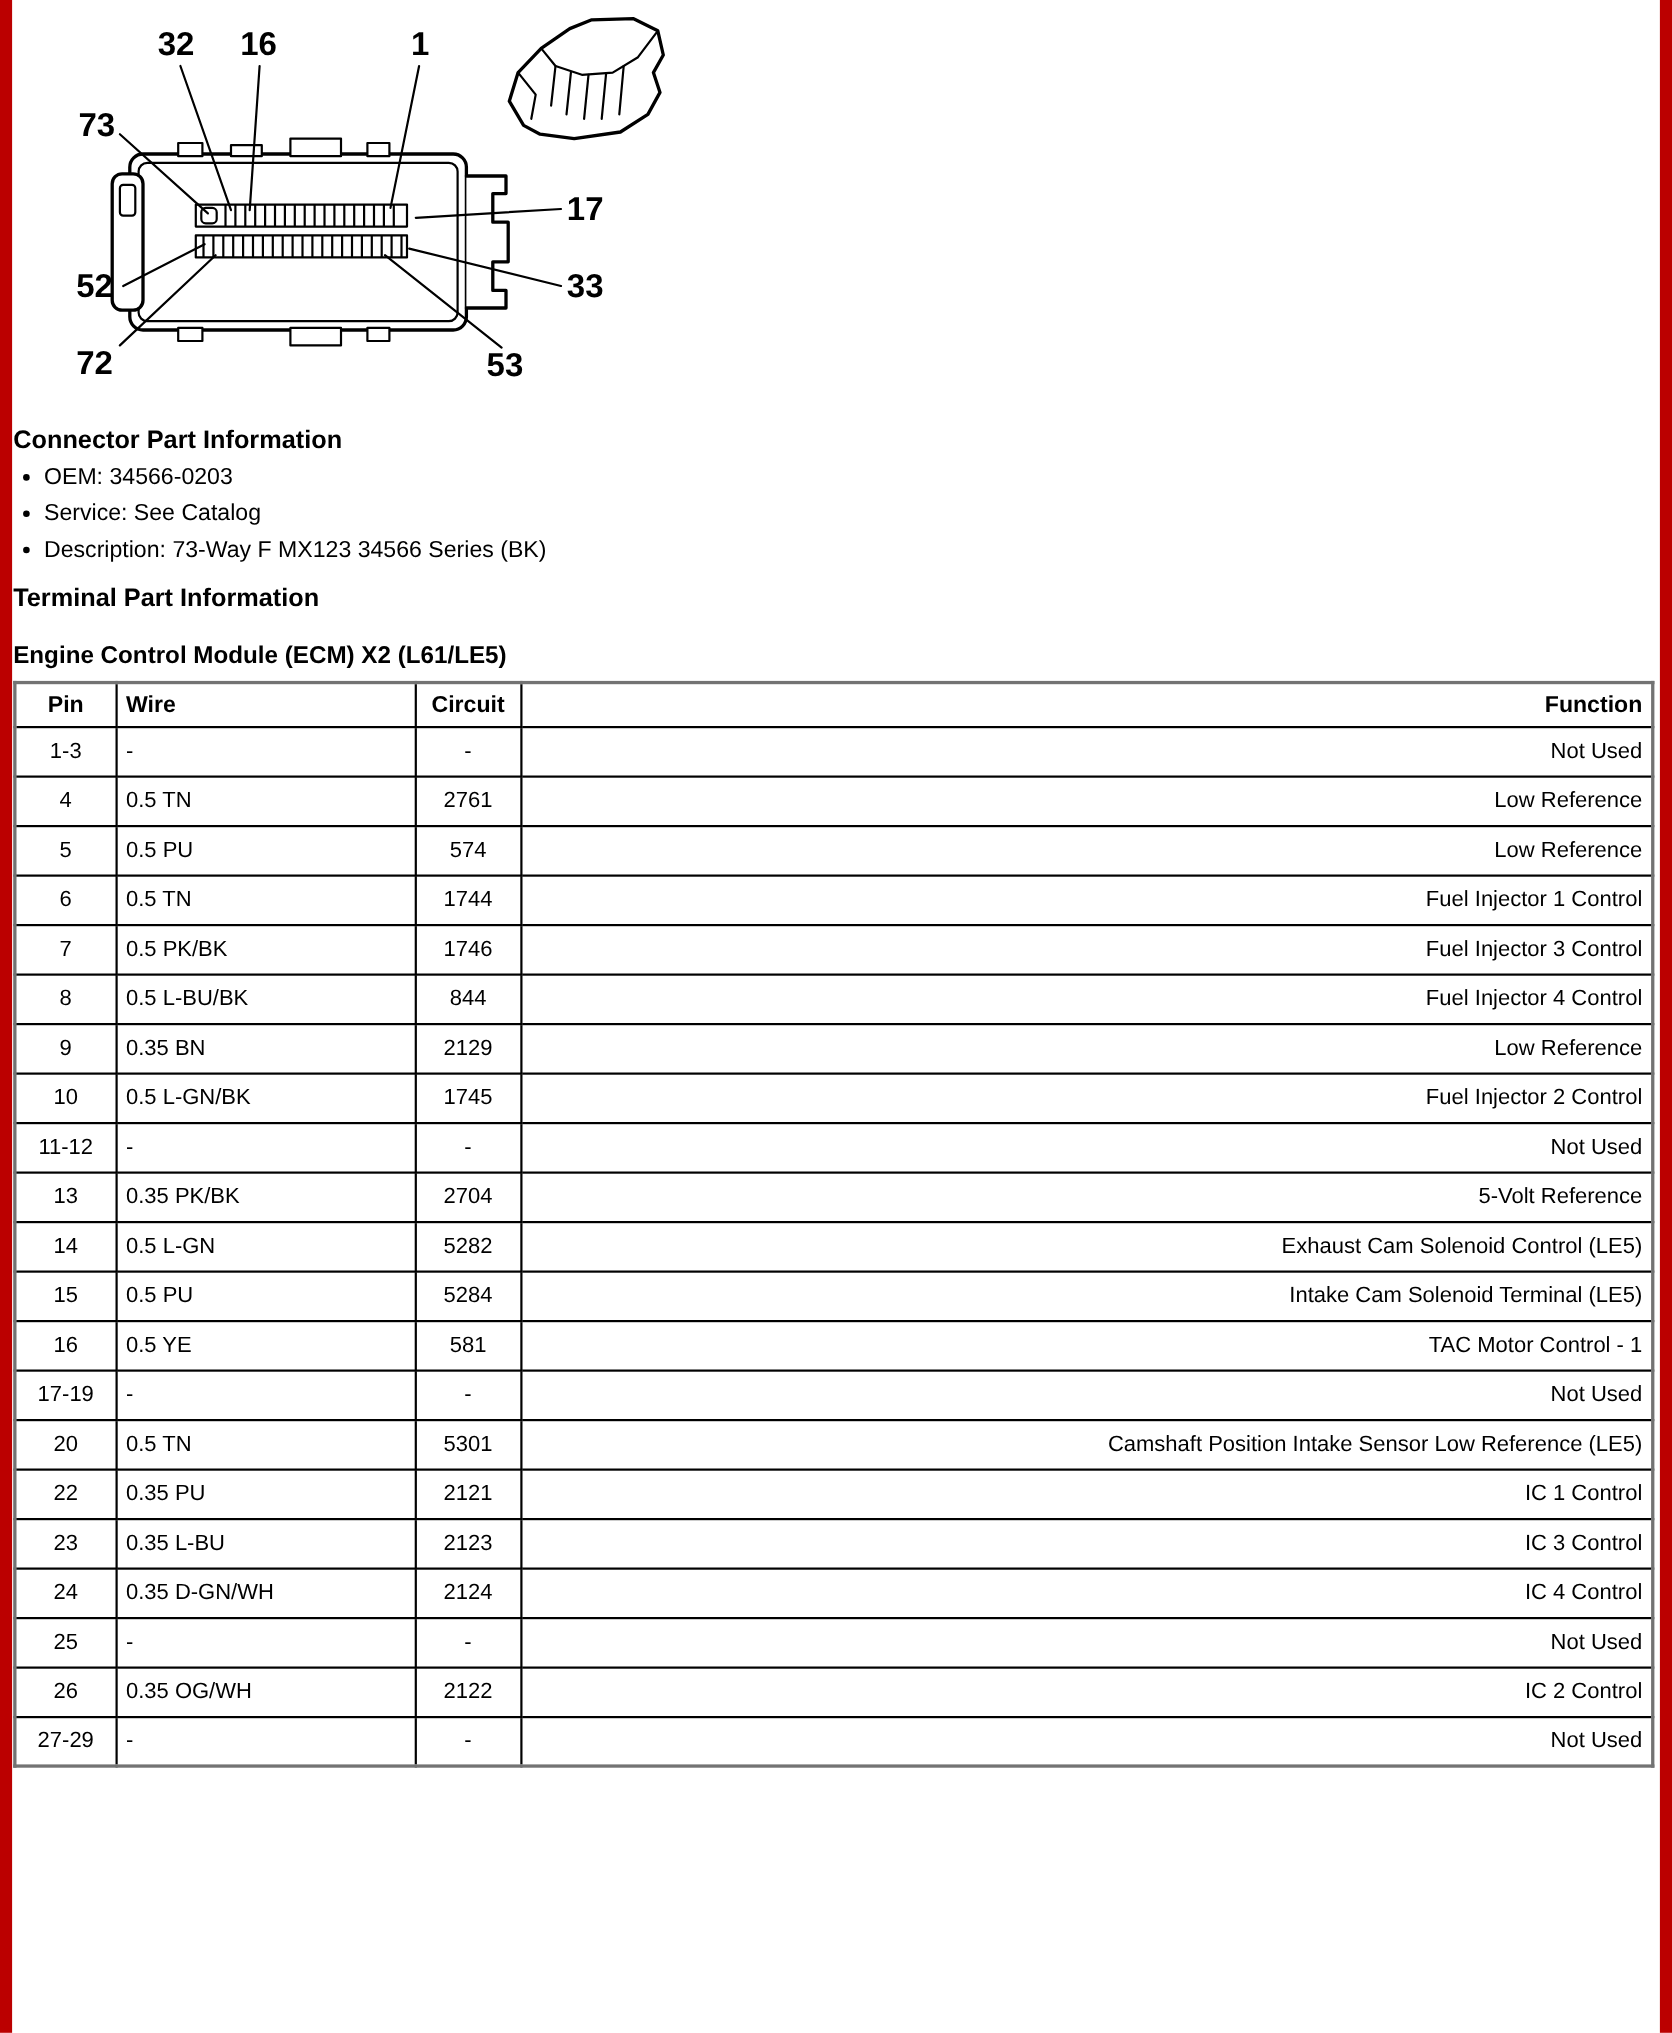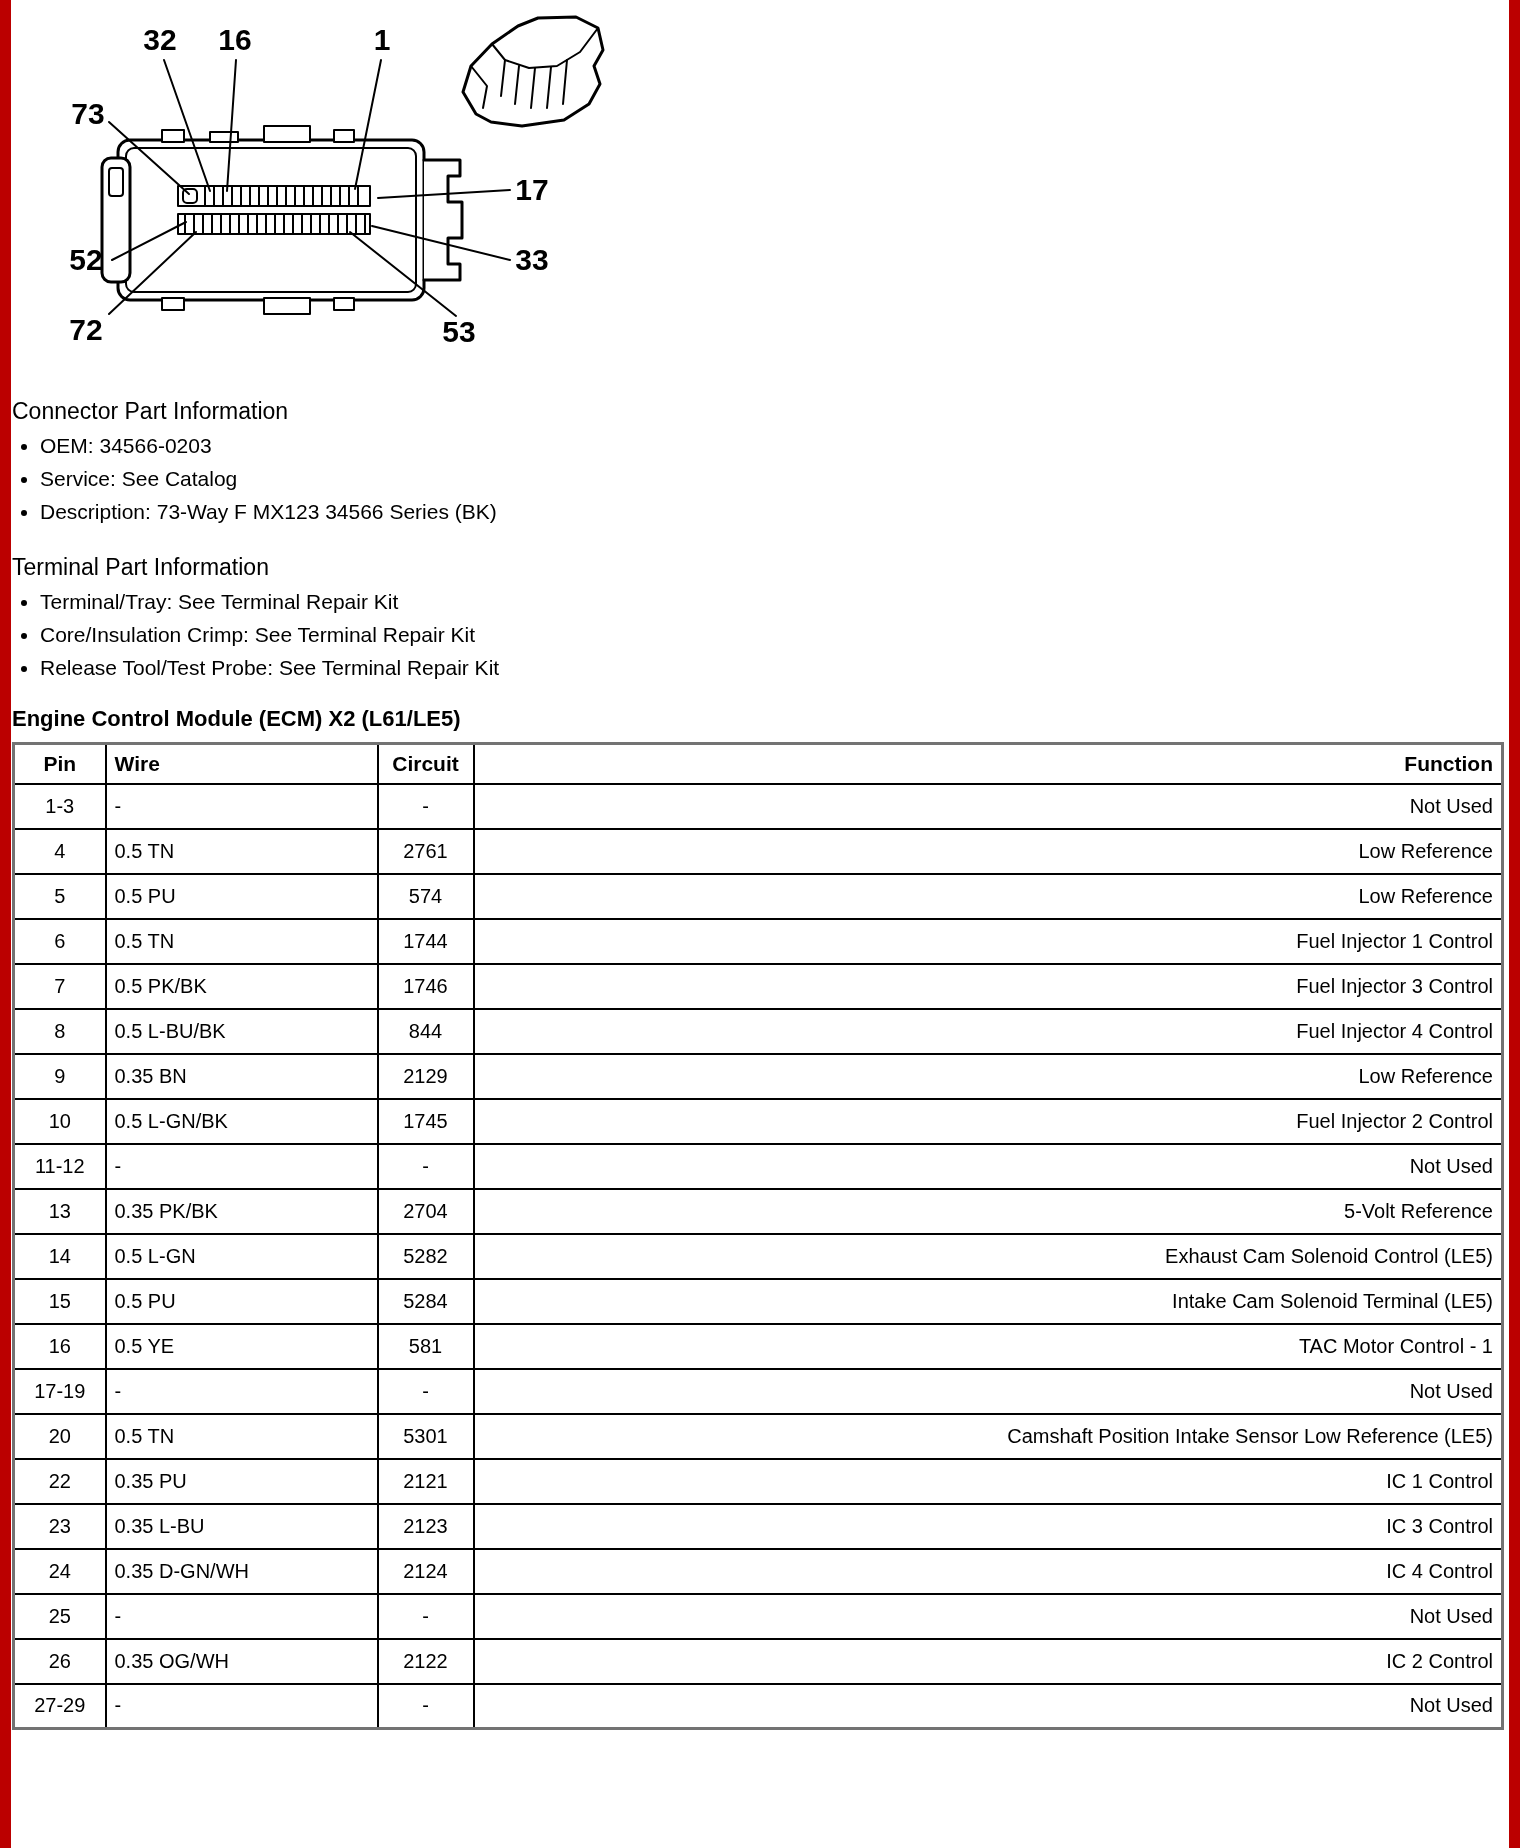--- a/index.html
+++ b/index.html
@@ -9,21 +9,21 @@
     width: 1520px; height: 1848px;
     background: #ffffff; color: #000000;
     font-family: "Liberation Sans", sans-serif;
     position: relative; overflow: hidden;
   }
   .edge { position: absolute; top: 0; bottom: 0; width: 11px; background: var(--edge-color); z-index: 5; }
   .edge.left { left: 0; }
   .edge.right { right: 0; }
   .content { padding: 4px 16px 0 12px; }
   .diagram { display: block; margin: 4px 0 0 2px; }
-  h2 { font-size: 23px; font-weight: normal; margin: 30px 0 8px 0; }
+  h2 { font-size: 23px; font-weight: bold; margin: 18px 0 8px 0; }
   section ul { margin: 6px 0 0 0; padding-left: 28px; }
   section li { font-size: 21px; line-height: 25px; margin: 8px 0; }
   .table-title { font-weight: bold; font-size: 22px; margin: 26px 0 10px 0; }
   table.pinout { border-collapse: collapse; width: 100%; border: 3px solid #737373; table-layout: fixed; }
   .pinout th, .pinout td {
     border: 2px solid #000; font-size: 20px; height: 45px;
     padding: 2px 8px; overflow: hidden; white-space: nowrap;
   }
   .pinout th { font-weight: bold; text-align: center; font-size: 21px; height: 40px; }
   .pinout .c0 { width: 92px;  text-align: center; }
@@ -103,25 +103,20 @@
     <h2>Connector Part Information</h2>
     <ul>
       <li>OEM: 34566-0203</li>
       <li>Service: See Catalog</li>
       <li>Description: 73-Way F MX123 34566 Series (BK)</li>
     </ul>
   </section>
 
   <section>
     <h2>Terminal Part Information</h2>
-    <ul>
-      <li>Terminal/Tray: See Terminal Repair Kit</li>
-      <li>Core/Insulation Crimp: See Terminal Repair Kit</li>
-      <li>Release Tool/Test Probe: See Terminal Repair Kit</li>
-    </ul>
   </section>
 
   <div class="table-title">Engine Control Module (ECM) X2 (L61/LE5)</div>
   <table class="pinout">
     <thead>
       <tr>
         <th class="c0">Pin</th>
         <th class="c1">Wire</th>
         <th class="c2">Circuit</th>
         <th class="c3">Function</th>

